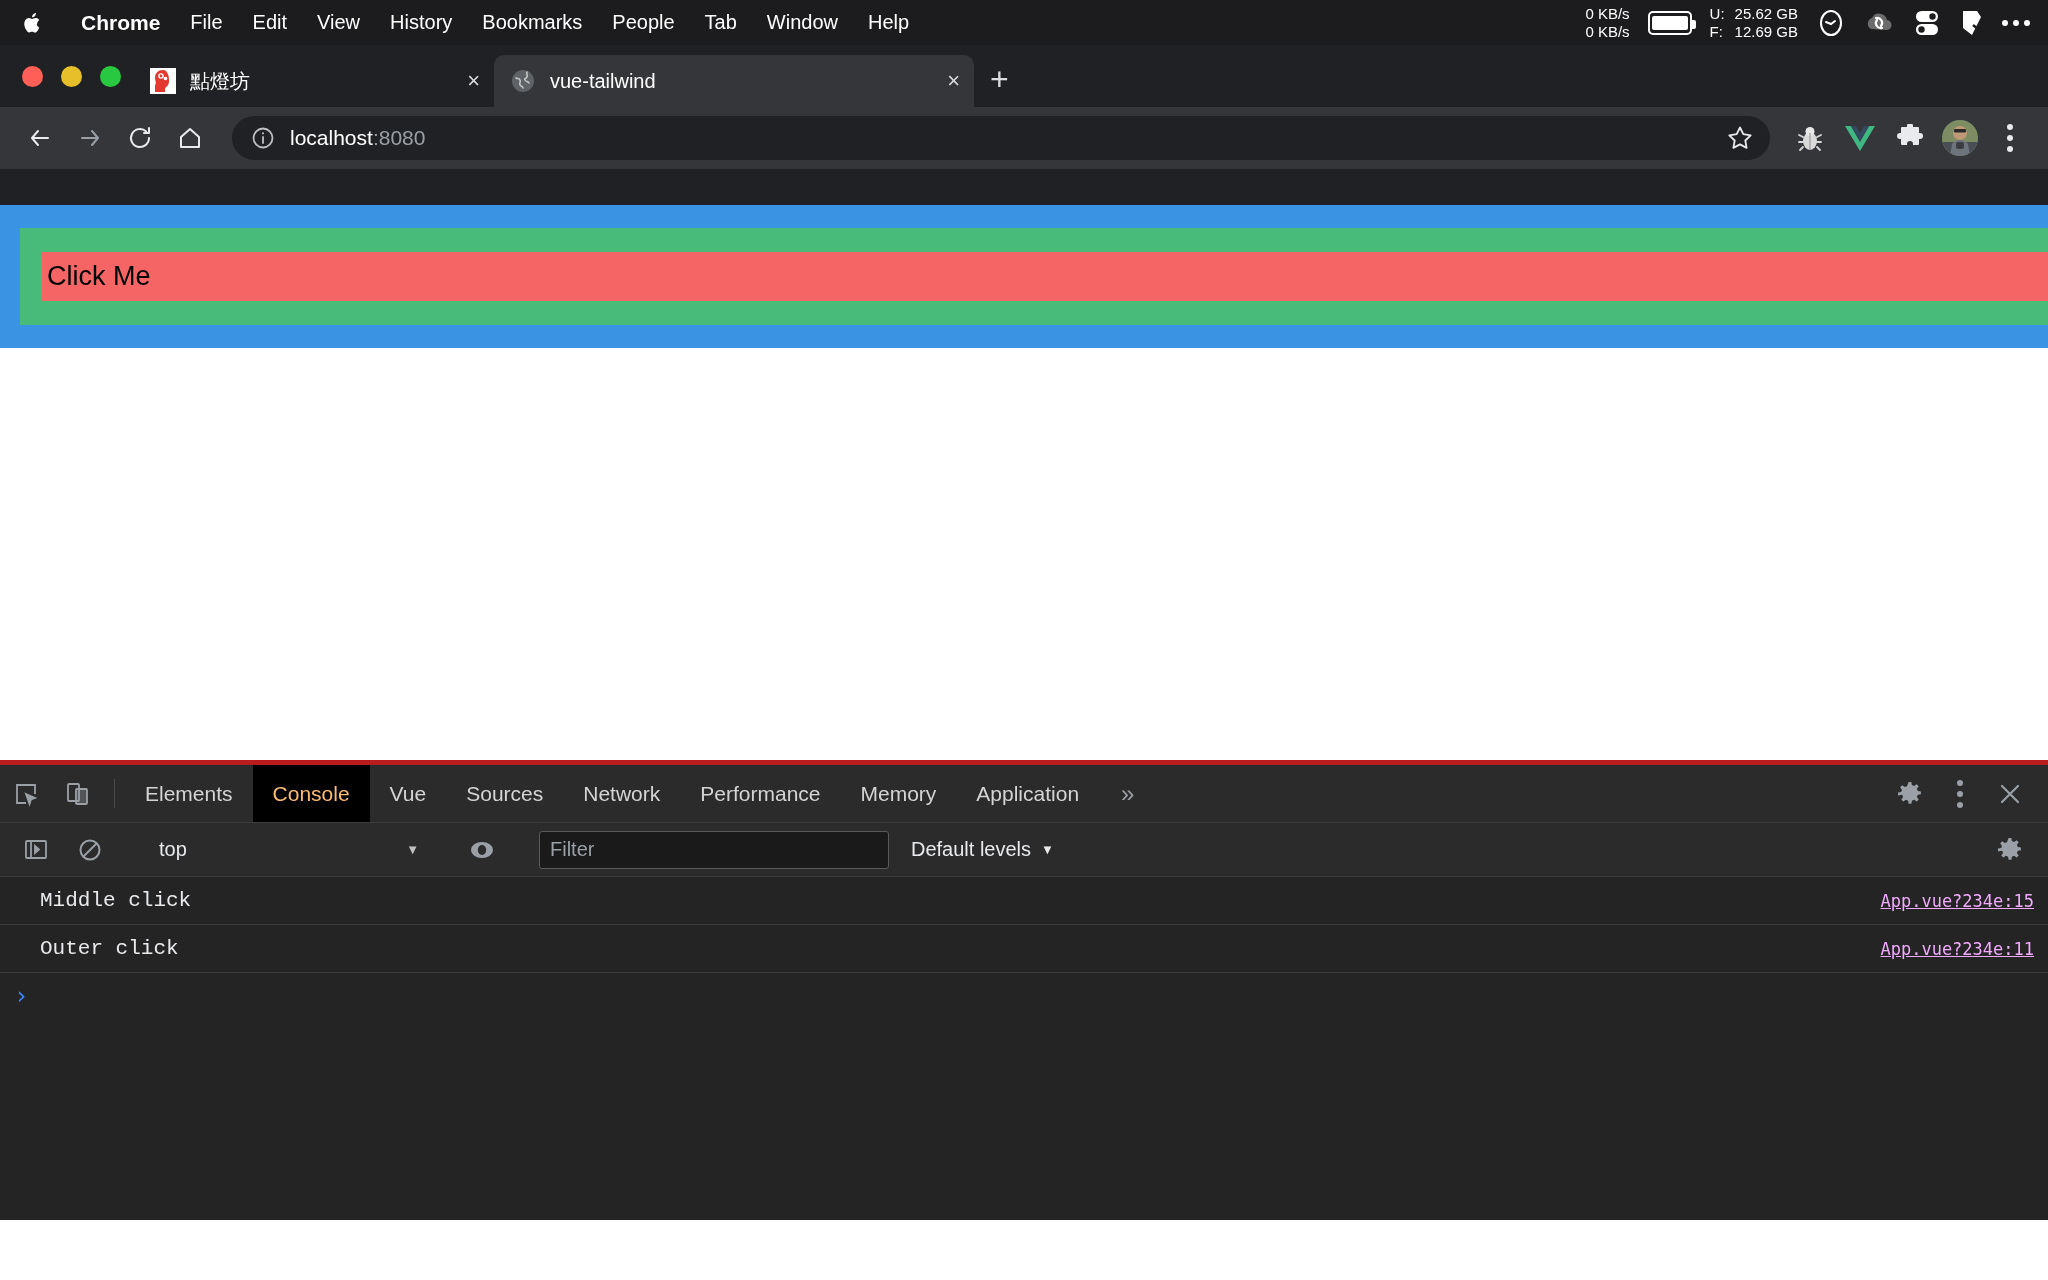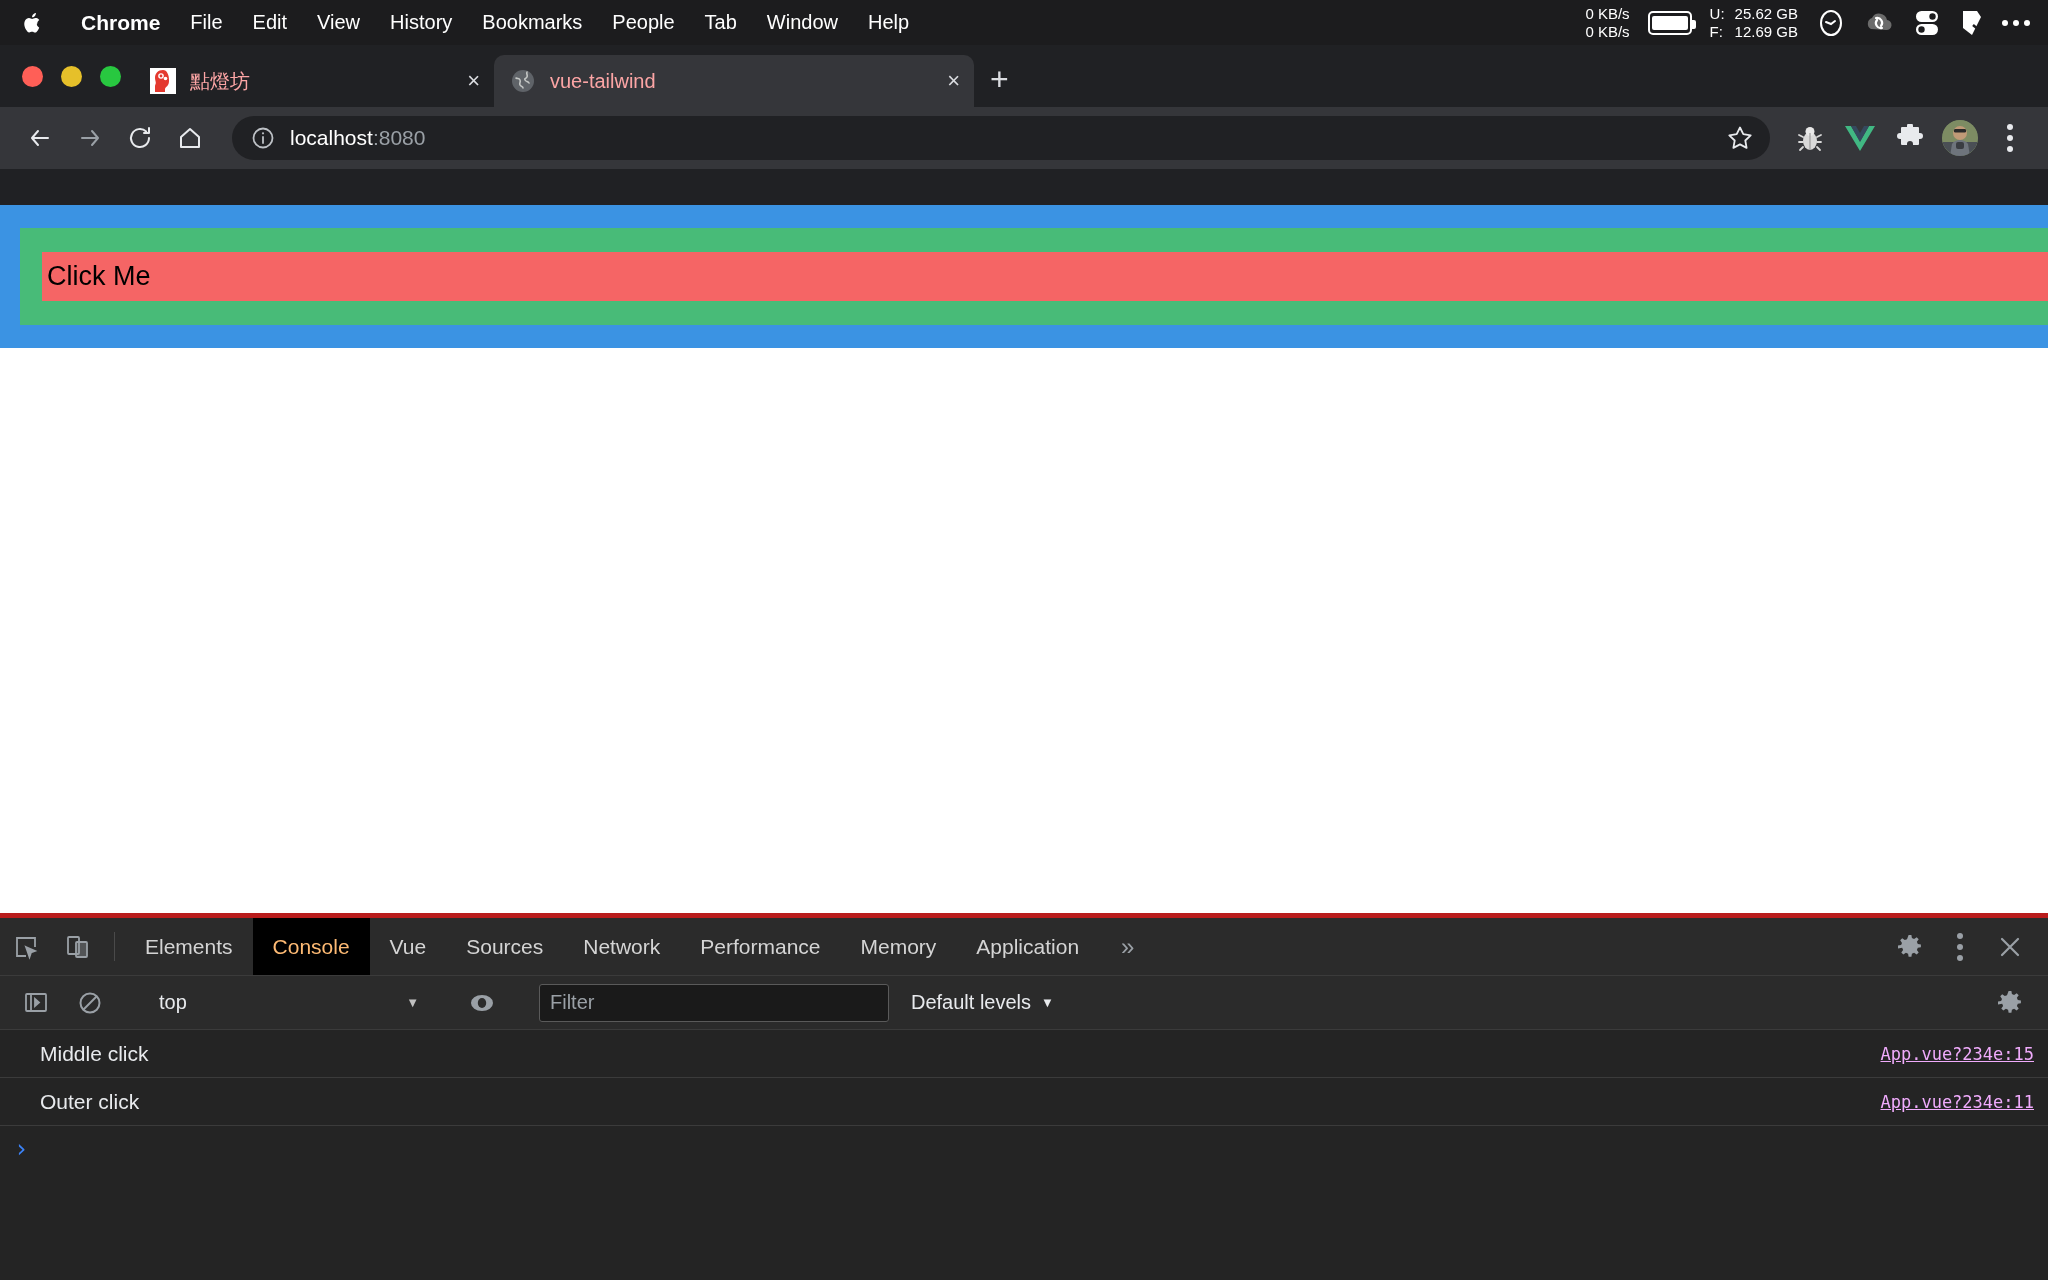--- a/index.html
+++ b/index.html
@@ -117,21 +117,21 @@
   .tab.bg { background: transparent; }
   .tab.active { background: #35363a; }
   .tab-favicon {
     width: 26px; height: 26px;
     margin-right: 14px;
     flex: 0 0 26px;
     display: flex; align-items: center; justify-content: center;
   }
   .tab-title {
     font-size: 20px;
-    color: #fca5a5;
+    color: #ffffff;
     white-space: nowrap;
     overflow: hidden;
     text-overflow: ellipsis;
   }
   .tab-close {
     margin-left: auto;
     padding-left: 24px;
     font-size: 22px;
     color: #dadce0;
     line-height: 1;
@@ -198,21 +198,21 @@
     display: block;
   }
   .vmenu {
     display: flex; flex-direction: column; gap: 5px; align-items: center;
   }
   .vmenu i { width: 6px; height: 6px; border-radius: 50%; background: #e8eaed; display:block; }
 
   
   .viewport {
     background: #ffffff;
-    height: 708px;
+    height: 555px;
     position: relative;
   }
   .box-blue {
     background: #3b93e3;
     padding: 23px 0px 23px 20px;
     height: 143px;
   }
   .box-green {
     background: #48bb78;
     padding: 24px 0 24px 22px;
@@ -327,21 +327,21 @@
     overflow: hidden;
   }
   .console-row {
     display: flex;
     align-items: center;
     height: 48px;
     border-bottom: 1px solid #3b3b3b;
     padding: 0 14px 0 40px;
   }
   .console-msg {
-    font-family: Liberation Sans, sans-serif;
+    font-family: Liberation Mono, monospace;
     font-size: 21px;
     color: #e8eaed;
   }
   .console-src {
     margin-left: auto;
     font-family: "DejaVu Sans Mono", monospace;
     font-size: 17px;
     color: #f0abfc;
     text-decoration: underline;
     white-space: nowrap;

